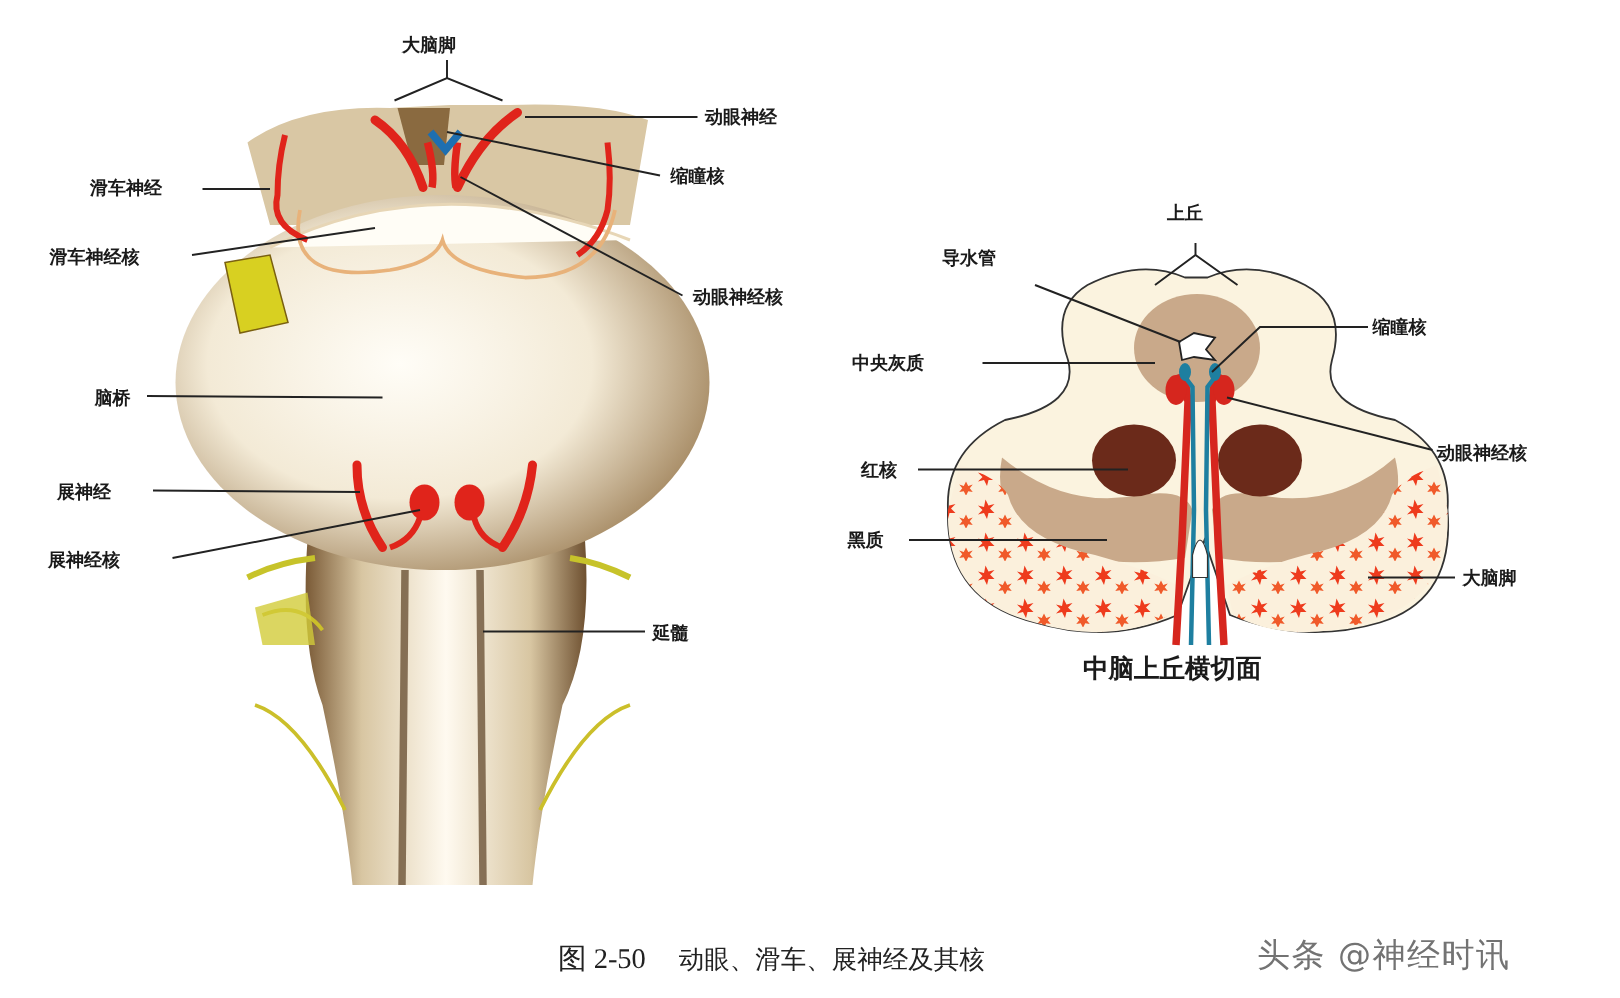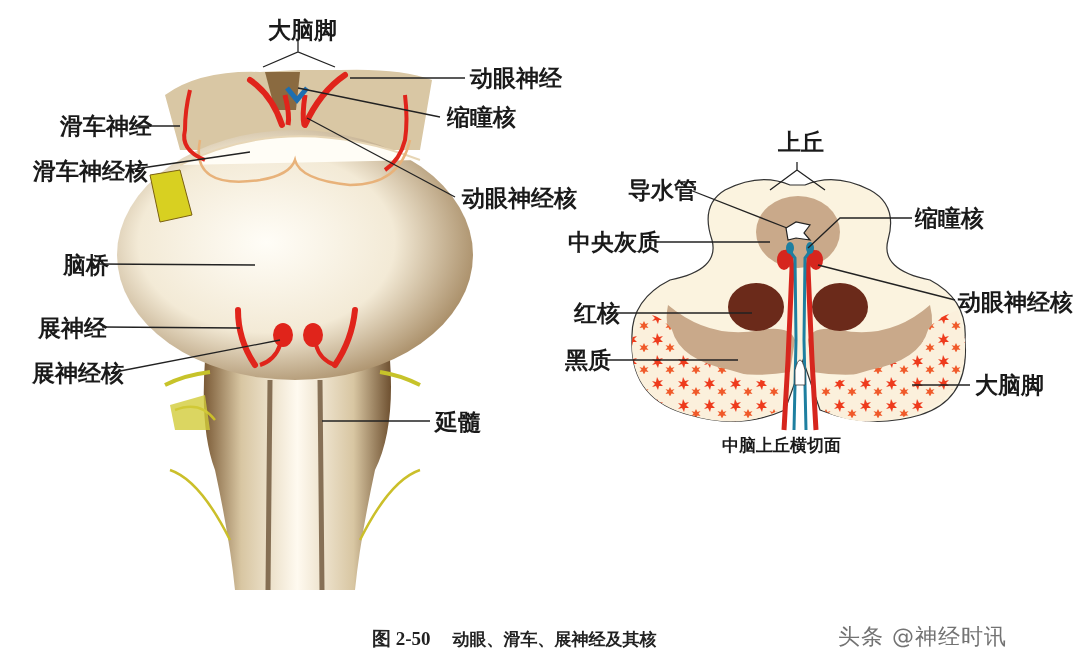--- a/index.html
+++ b/index.html
@@ -1,19 +1,19 @@
 <!DOCTYPE html>
 <html><head>
 <meta charset="utf-8">
 <style>
   html, body { margin:0; padding:0; background:#ffffff; }
   body { width:1080px; height:665px; position:relative; overflow:hidden; font-family:"DejaVu Sans", sans-serif; }
   .fig { position:absolute; left:0; top:0; }
-  .lbl { position:absolute; font-size:23px; font-weight:bold; color:#1a1a1a; white-space:nowrap; line-height:20px; }
-  .caption { position:absolute; left:372px; top:626px; font-size:17px; font-weight:bold; color:#222; white-space:nowrap; }
+  .lbl { position:absolute; font-size:12px; font-weight:bold; color:#1a1a1a; white-space:nowrap; line-height:20px; }
+  .caption { position:absolute; left:372px; top:626px; font-size:17px; font-weight:normal; color:#222; white-space:nowrap; }
   .caption .num { font-family:"Liberation Serif", serif; font-size:19px; margin-right:22px; }
   .watermark { position:absolute; left:838px; top:622px; font-size:22px; color:#737373; white-space:nowrap; letter-spacing:1px; }
   .subtitle { position:absolute; left:722px; top:434px; font-size:17px; font-weight:bold; color:#1a1a1a; white-space:nowrap; }
 </style>
 </head>
 <body>
 
 <svg class="fig" width="1080" height="665" viewBox="0 0 1080 665">
   <defs>
     <linearGradient id="stem" x1="0" y1="0" x2="1" y2="0">
@@ -113,30 +113,30 @@
     <path d="M818 265 L955 300"></path>
     <path d="M612 313 L752 313"></path>
     <path d="M606 360 L738 360"></path>
     <path d="M912 385 L970 385"></path>
   </g>
 </svg>
 
 <div class="lbl" style="left:268px;top:20px;">大脑脚</div>
 <div class="lbl" style="left:470px;top:68px;">动眼神经</div>
 <div class="lbl" style="left:447px;top:107px;">缩瞳核</div>
-<div class="lbl" style="left:60px;top:116px;">滑车神经</div>
+<div class="lbl" style="left:60px;top:116px;font-family:Liberation Mono, monospace;">滑车神经</div>
 <div class="lbl" style="left:33px;top:161px;">滑车神经核</div>
 <div class="lbl" style="left:462px;top:188px;">动眼神经核</div>
 <div class="lbl" style="left:63px;top:255px;">脑桥</div>
 <div class="lbl" style="left:38px;top:318px;">展神经</div>
 <div class="lbl" style="left:32px;top:363px;">展神经核</div>
 <div class="lbl" style="left:435px;top:412px;">延髓</div>
 
 <div class="lbl" style="left:778px;top:132px;">上丘</div>
-<div class="lbl" style="left:628px;top:180px;">导水管</div>
+<div class="lbl" style="left:628px;top:162px;">导水管</div>
 <div class="lbl" style="left:915px;top:208px;">缩瞳核</div>
 <div class="lbl" style="left:568px;top:232px;text-align:center;">中央灰质</div>
 <div class="lbl" style="left:958px;top:292px;">动眼神经核</div>
 <div class="lbl" style="left:574px;top:303px;">红核</div>
 <div class="lbl" style="left:565px;top:350px;">黑质</div>
 <div class="lbl" style="left:975px;top:375px;">大脑脚</div>
 <div class="subtitle">中脑上丘横切面</div>
 
 <div class="caption">
   <span class="num">图 2-50</span><span>动眼、滑车、展神经及其核</span>

